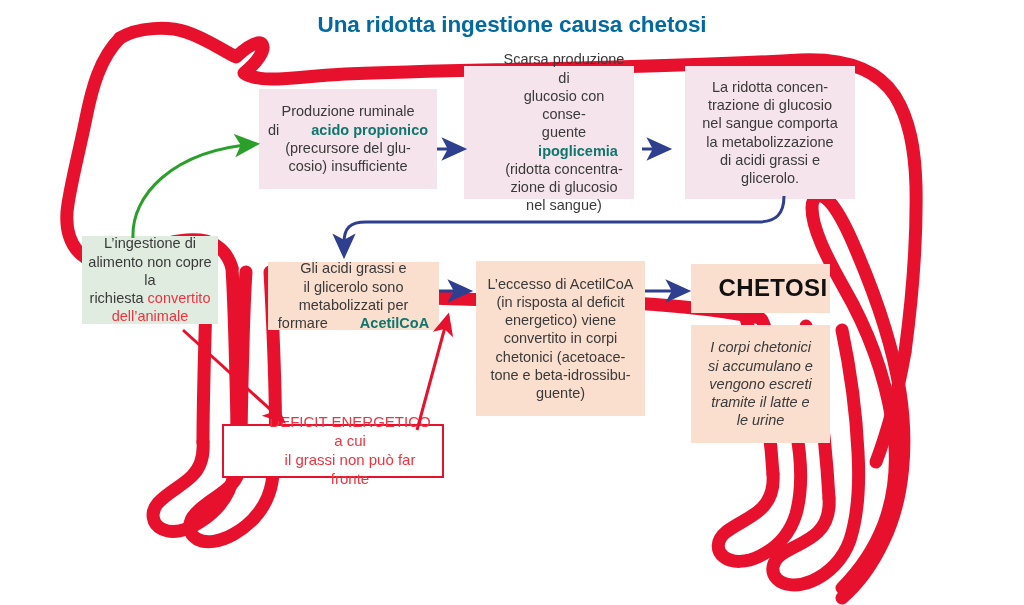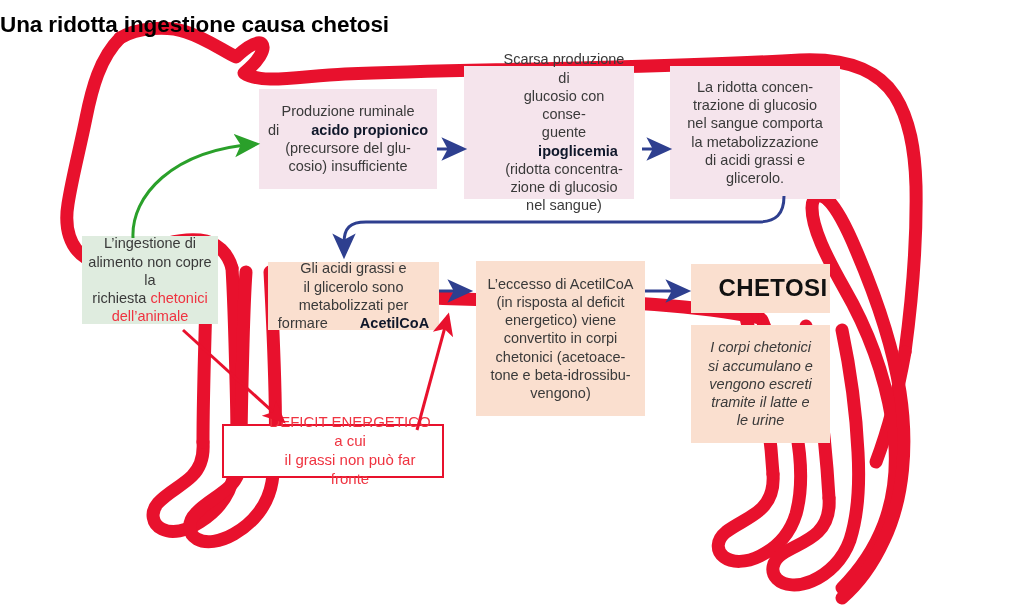--- a/index.html
+++ b/index.html
@@ -19,36 +19,37 @@
 
   .node { position: absolute; z-index: 2; }
 
   .box {
     display: flex; align-items: center; justify-content: center;
     text-align: center;
     color: #3a3a3a;
     line-height: 1.26;
     padding: 7px 6px;
   }
-  .box b { color: #0f172a; font-weight: bold; margin-left: 28px; }
+  .box b { color: #0f766e; font-weight: bold; margin-left: 28px; }
 
   .box-pink  { background: #f5e4ec; }
   .box-green { background: #dfecdf; }
   .box-peach { background: #fadfcf; }
 
   .box-outline {
     background: #ffffff;
     border: 2.5px solid #e8112d;
     color: #ef3340;
   }
 
   #title {
     position: absolute; left: 0; top: 12px; width: 1024px;
+    text-align: center;
     font-size: 22.5px; font-weight: bold; letter-spacing: -0.1px;
-    color: #000000;
+    color: #0369a1;
     z-index: 4;
   }
 
   #box-chetosi {
     font-size: 24px; font-weight: bold; color: #111111;
     letter-spacing: 0.4px;
     padding-left: 31px;
   }
   .red-text { color: #ef3340; }
 </style>
@@ -157,21 +158,21 @@
 
     <g>
       <line x1="760" y1="313" x2="760" y2="325" stroke="#e8112d" stroke-width="3.5"></line>
     </g>
   </svg>
 
   <div class="node" style="left:58px; top:236px; width:160px; height:88px;padding-left:24px;">
     <div class="box box-green" style="width:100%;height:100%;font-size:14.5px;flex-direction:column;">
       <span>L’ingestione di</span>
       <span>alimento non copre la</span>
-      <span><span>richiesta </span><span class="red-text">chetonici</span></span>
+      <span><span>richiesta </span><span class="red-text">convertito</span></span>
       <span class="red-text">dell’animale</span>
     </div>
   </div>
 
   <div class="node" style="left:259px; top:89px; width:178px; height:100px;">
     <div class="box box-pink" style="width:100%;height:100%;font-size:14.5px;flex-direction:column;">
       <span>Produzione ruminale</span>
       <span><span>di </span><b>acido propionico</b></span>
       <span>(precursore del glu-</span>
       <span>cosio) insufficiente</span>
@@ -183,21 +184,21 @@
       <span>Scarsa produzione di</span>
       <span>glucosio con conse-</span>
       <span><span>guente </span><b>ipoglicemia</b></span>
       <span>(ridotta concentra-</span>
       <span>zione di glucosio</span>
       <span>nel sangue)</span>
     </div>
   </div>
 
   <div class="node" style="left:670px; top:66px; width:170px; height:133px;">
-    <div class="box box-pink" style="width:100%;height:100%;font-size:14.5px;flex-direction:column;">
+    <div class="box box-pink" style="width:100%;height:100%;font-size:14.5px;flex-direction:column;margin-left:15px;">
       <span>La ridotta concen-</span>
       <span>trazione di glucosio</span>
       <span>nel sangue comporta</span>
       <span>la metabolizzazione</span>
       <span>di acidi grassi e</span>
       <span>glicerolo.</span>
     </div>
   </div>
 
   <div class="node" style="left:268px; top:262px; width:171px; height:68px;">
@@ -210,21 +211,21 @@
   </div>
 
   <div class="node" style="left:476px; top:261px; width:169px; height:155px;">
     <div class="box box-peach" style="width:100%;height:100%;font-size:14.5px;flex-direction:column;">
       <span>L’eccesso di AcetilCoA</span>
       <span>(in risposta al deficit</span>
       <span>energetico) viene</span>
       <span>convertito in corpi</span>
       <span>chetonici (acetoace-</span>
       <span>tone e beta-idrossibu-</span>
-      <span>vengono)</span>
+      <span>guente)</span>
     </div>
   </div>
 
   <div class="node" style="left:691px; top:264px; width:139px; height:49px;">
     <div id="box-chetosi" class="box box-peach" style="width:100%;height:100%;">
       <span>CHETOSI</span>
     </div>
   </div>
 
   <div class="node" style="left:691px; top:325px; width:139px; height:118px;">

